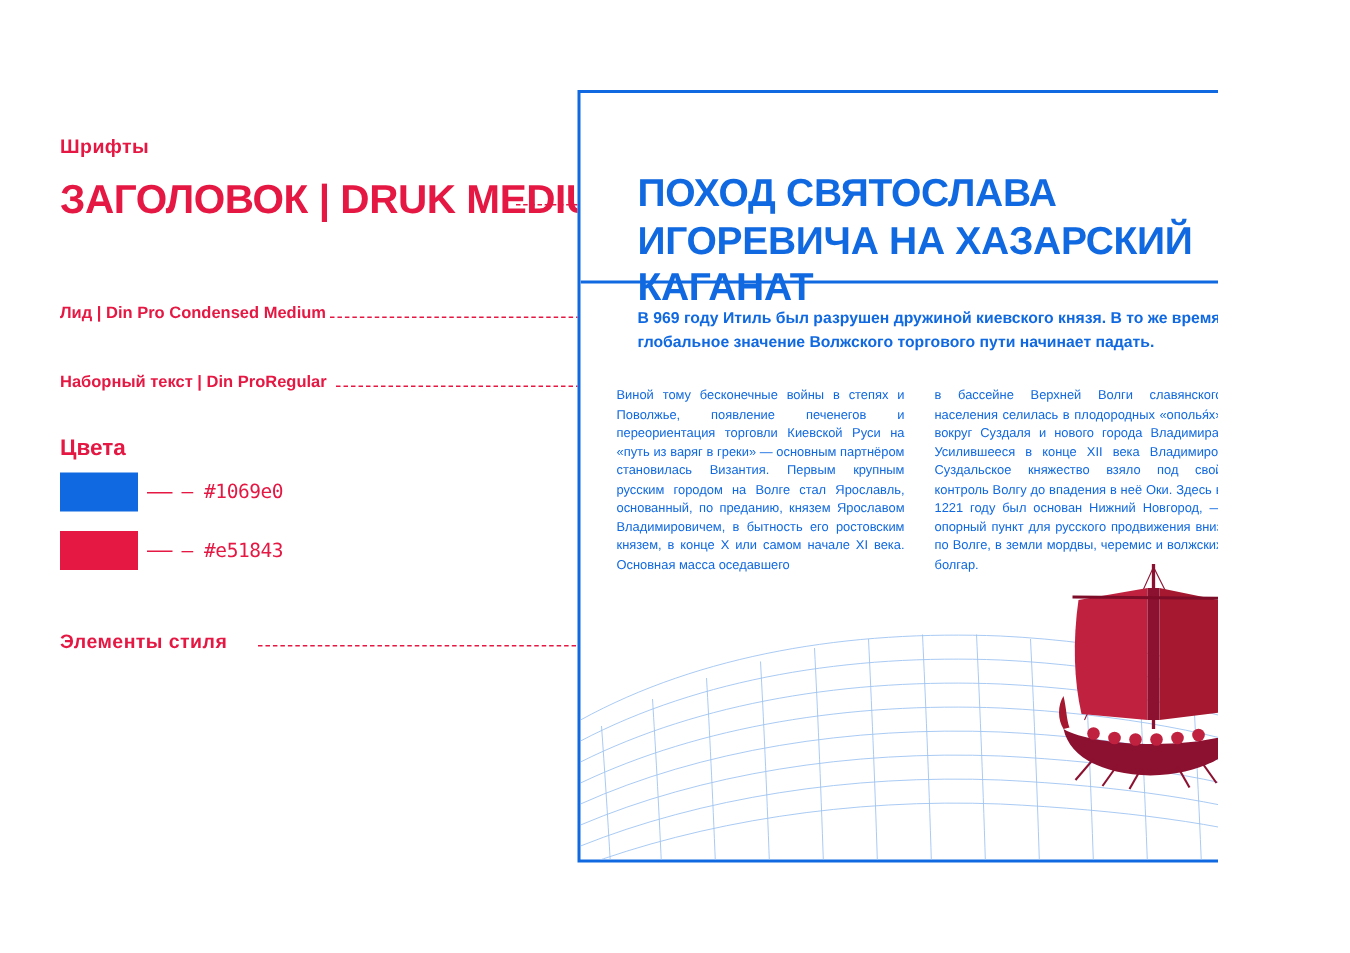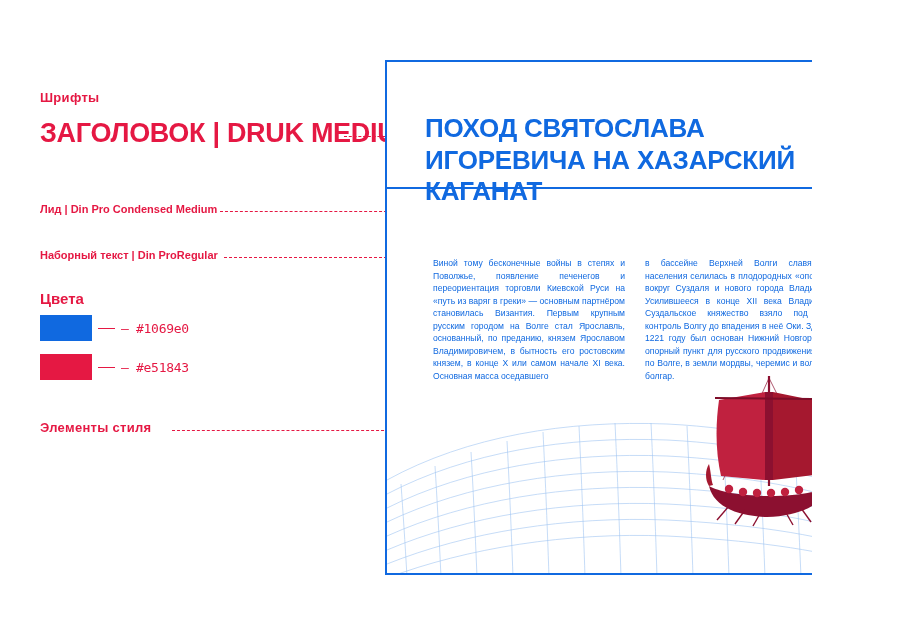--- a/index.html
+++ b/index.html
@@ -152,21 +152,21 @@
     top: 142px;
     width: 405px;
     color: #1069e0;
     font-size: 10.5px;
     font-weight: bold;
     line-height: 1.55;
   }
 
   #cols {
     position: absolute;
-    left: 46px;
+    left: 24px;
     top: 195px;
     width: 405px;
     display: flex;
     gap: 20px;
   }
   .col {
     width: 192px;
     color: #1069e0;
     font-size: 8.6px;
     line-height: 1.46;
@@ -223,20 +223,21 @@
     </div>
   </div>
 
   <div class="spec-label" id="lbl-style">Элементы стиля</div>
   <div class="dash" id="dash-style"></div>
 
   <div id="artboard">
 
     <div id="art-title">ПОХОД СВЯТОСЛАВА ИГОРЕВИЧА НА ХАЗАРСКИЙ КАГАНАТ</div>
     <div id="title-rule"></div>
+    <div id="art-lead">В 969 году Итиль был разрушен дружиной киевского князя. В то же время глобальное значение Волжского торгового пути начинает падать.</div>
 
     <div id="cols">
       <div class="col">Виной тому бесконечные войны в степях и Поволжье, появление печенегов и переориентация торговли Киевской Руси на «путь из варяг в греки» — основным партнёром становилась Византия. Первым крупным русским городом на Волге стал Ярославль, основанный, по преданию, князем Ярославом Владимировичем, в бытность его ростовским князем, в конце X или самом начале XI века. Основная масса оседавшего</div>
       <div class="col">в бассейне Верхней Волги славянского населения селилась в плодородных «ополья́х» вокруг Суздаля и нового города Владимира. Усилившееся в конце XII века Владимиро-Суздальское княжество взяло под свой контроль Волгу до впадения в неё Оки. Здесь в 1221 году был основан Нижний Новгород, — опорный пункт для русского продвижения вниз по Волге, в земли мордвы, черемис и волжских болгар.</div>
     </div>
 
     <svg id="wire" viewBox="0 0 478 215" preserveAspectRatio="none">
       <g fill="none" stroke="#9fc4f2" stroke-width="0.6">
         <path d="M0,118 C80,74 180,58 280,62 C360,66 430,82 478,104"></path>
         <path d="M0,132 C80,90 180,74 280,78 C360,82 430,97 478,118"></path>

